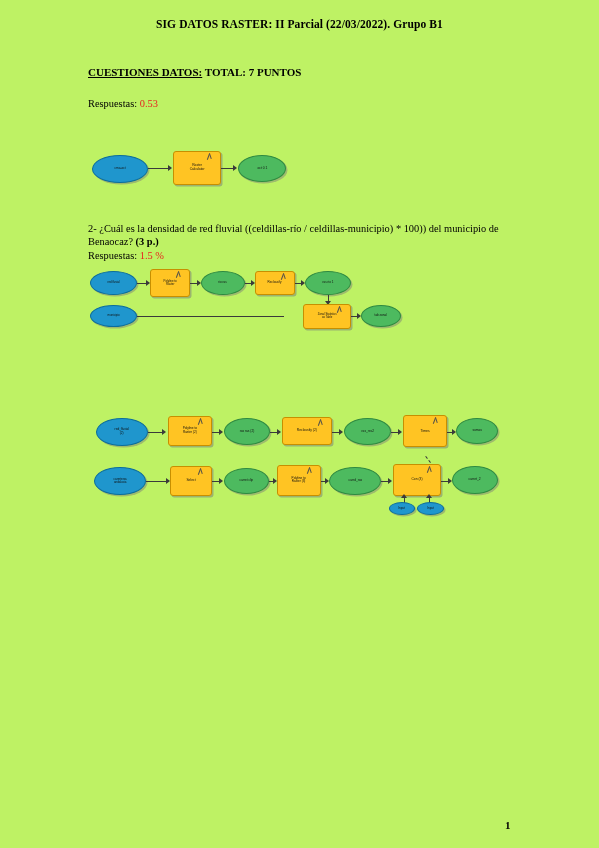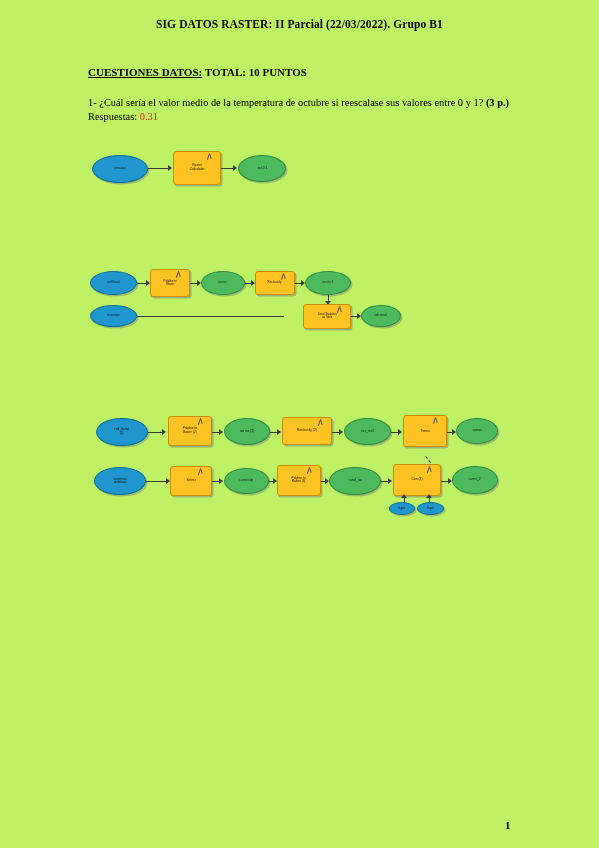--- a/index.html
+++ b/index.html
@@ -181,26 +181,25 @@
   }
 </style>
 </head>
 <body>
 
 <div class="page">
 
   <div class="doc-title">SIG DATOS RASTER: II Parcial (22/03/2022). Grupo B1</div>
 
   <div class="section-heading">
-    <span class="underlined">CUESTIONES DATOS:</span><span> TOTAL: 10 PUNTOS</span>
+    <span class="underlined">CUESTIONES DATOS:</span><span> TOTAL: 7 PUNTOS</span>
   </div>
 
   <div class="q-block" style="top:96px;">
-    <span class="q-text"><span>1-</span> <span>¿Cuál sería el valor medio de la temperatura de octubre si reescalase sus valores entre 0 y 1?</span> <span class="q-points">(3 p.)</span></span>
-    <span class="ans-line"><span class="ans-label">Respuestas</span>: <span class="ans-value">0.31</span></span>
+    <span class="ans-line"><span class="ans-label">Respuestas</span>: <span class="ans-value">0.53</span></span>
   </div>
 
   <div class="diagram" style="left:88px; top:144px; width:200px; height:48px;">
 
     <div class="node node-input" style="left:4px; top:11px; width:56px; height:28px; font-size:3.4px;">
       <span class="node-label">cma-oct</span>
     </div>
 
     <div class="conn" style="left:60px; top:24px; width:22px;"></div>
     <div class="arrow" style="left:80px; top:21px;"></div>
@@ -212,20 +211,24 @@
     </div>
 
     <div class="conn" style="left:133px; top:24px; width:14px;"></div>
     <div class="arrow" style="left:145px; top:21px;"></div>
 
     <div class="node node-output" style="left:150px; top:11px; width:48px; height:27px; font-size:3.6px;">
       <span class="node-label">oct 0 1</span>
     </div>
   </div>
 
+  <div class="q-block" style="top:222px;">
+    <span class="q-text"><span>2-</span> <span>¿Cuál es la densidad de red fluvial ((celdillas-río / celdillas-municipio) * 100)) del municipio de Benaocaz?</span> <span class="q-points">(3 p.)</span></span>
+    <span class="ans-line"><span class="ans-label">Respuestas</span>: <span class="ans-value">1.5 %</span></span>
+  </div>
 
   <div class="diagram" style="left:88px; top:266px; width:290px; height:66px;">
 
     <div class="node node-input" style="left:2px; top:5px; width:47px; height:24px; font-size:3.1px;">
       <span class="node-label">red fluvial</span>
     </div>
 
     <div class="conn" style="left:49px; top:17px; width:11px;"></div>
     <div class="arrow" style="left:58px; top:14px;"></div>
 

